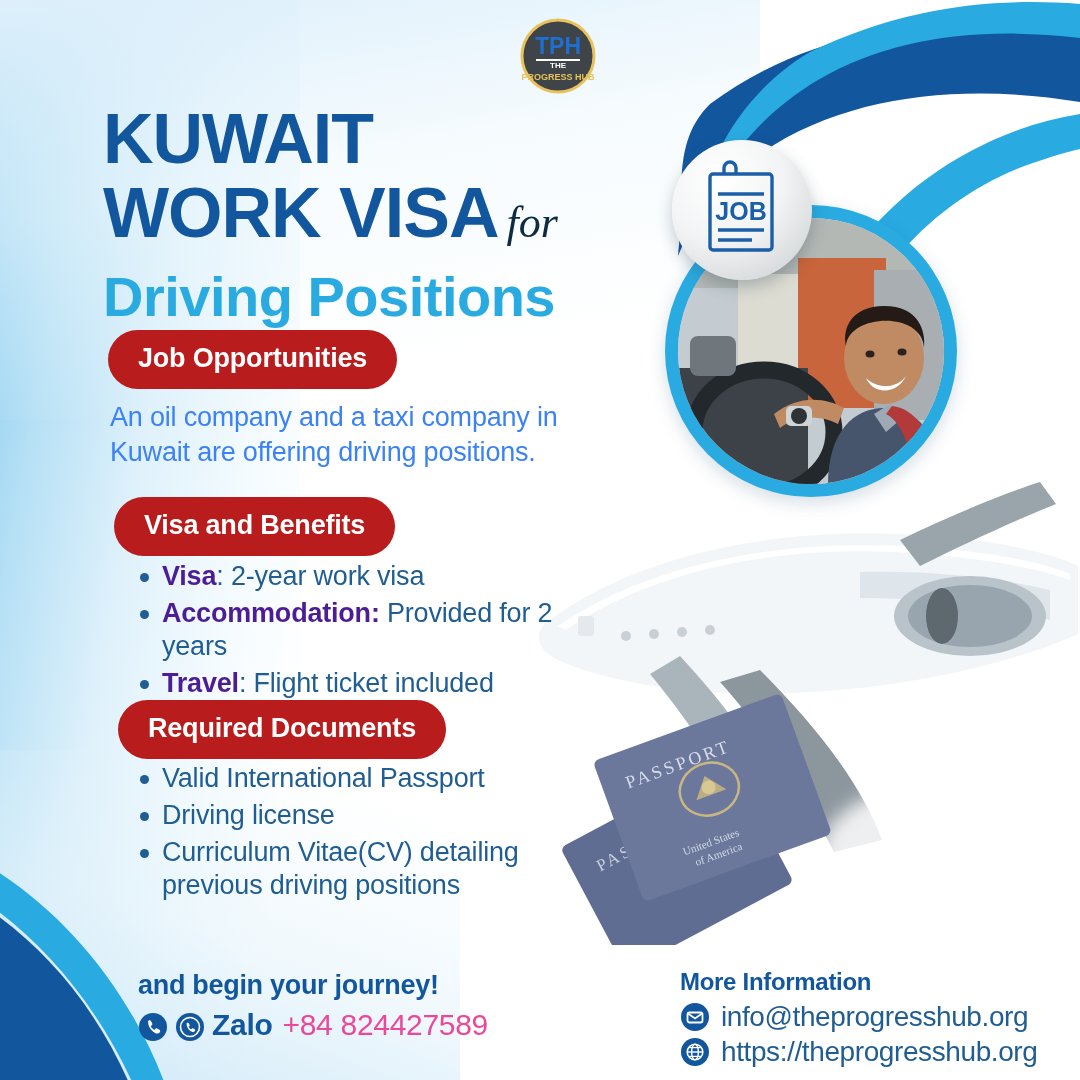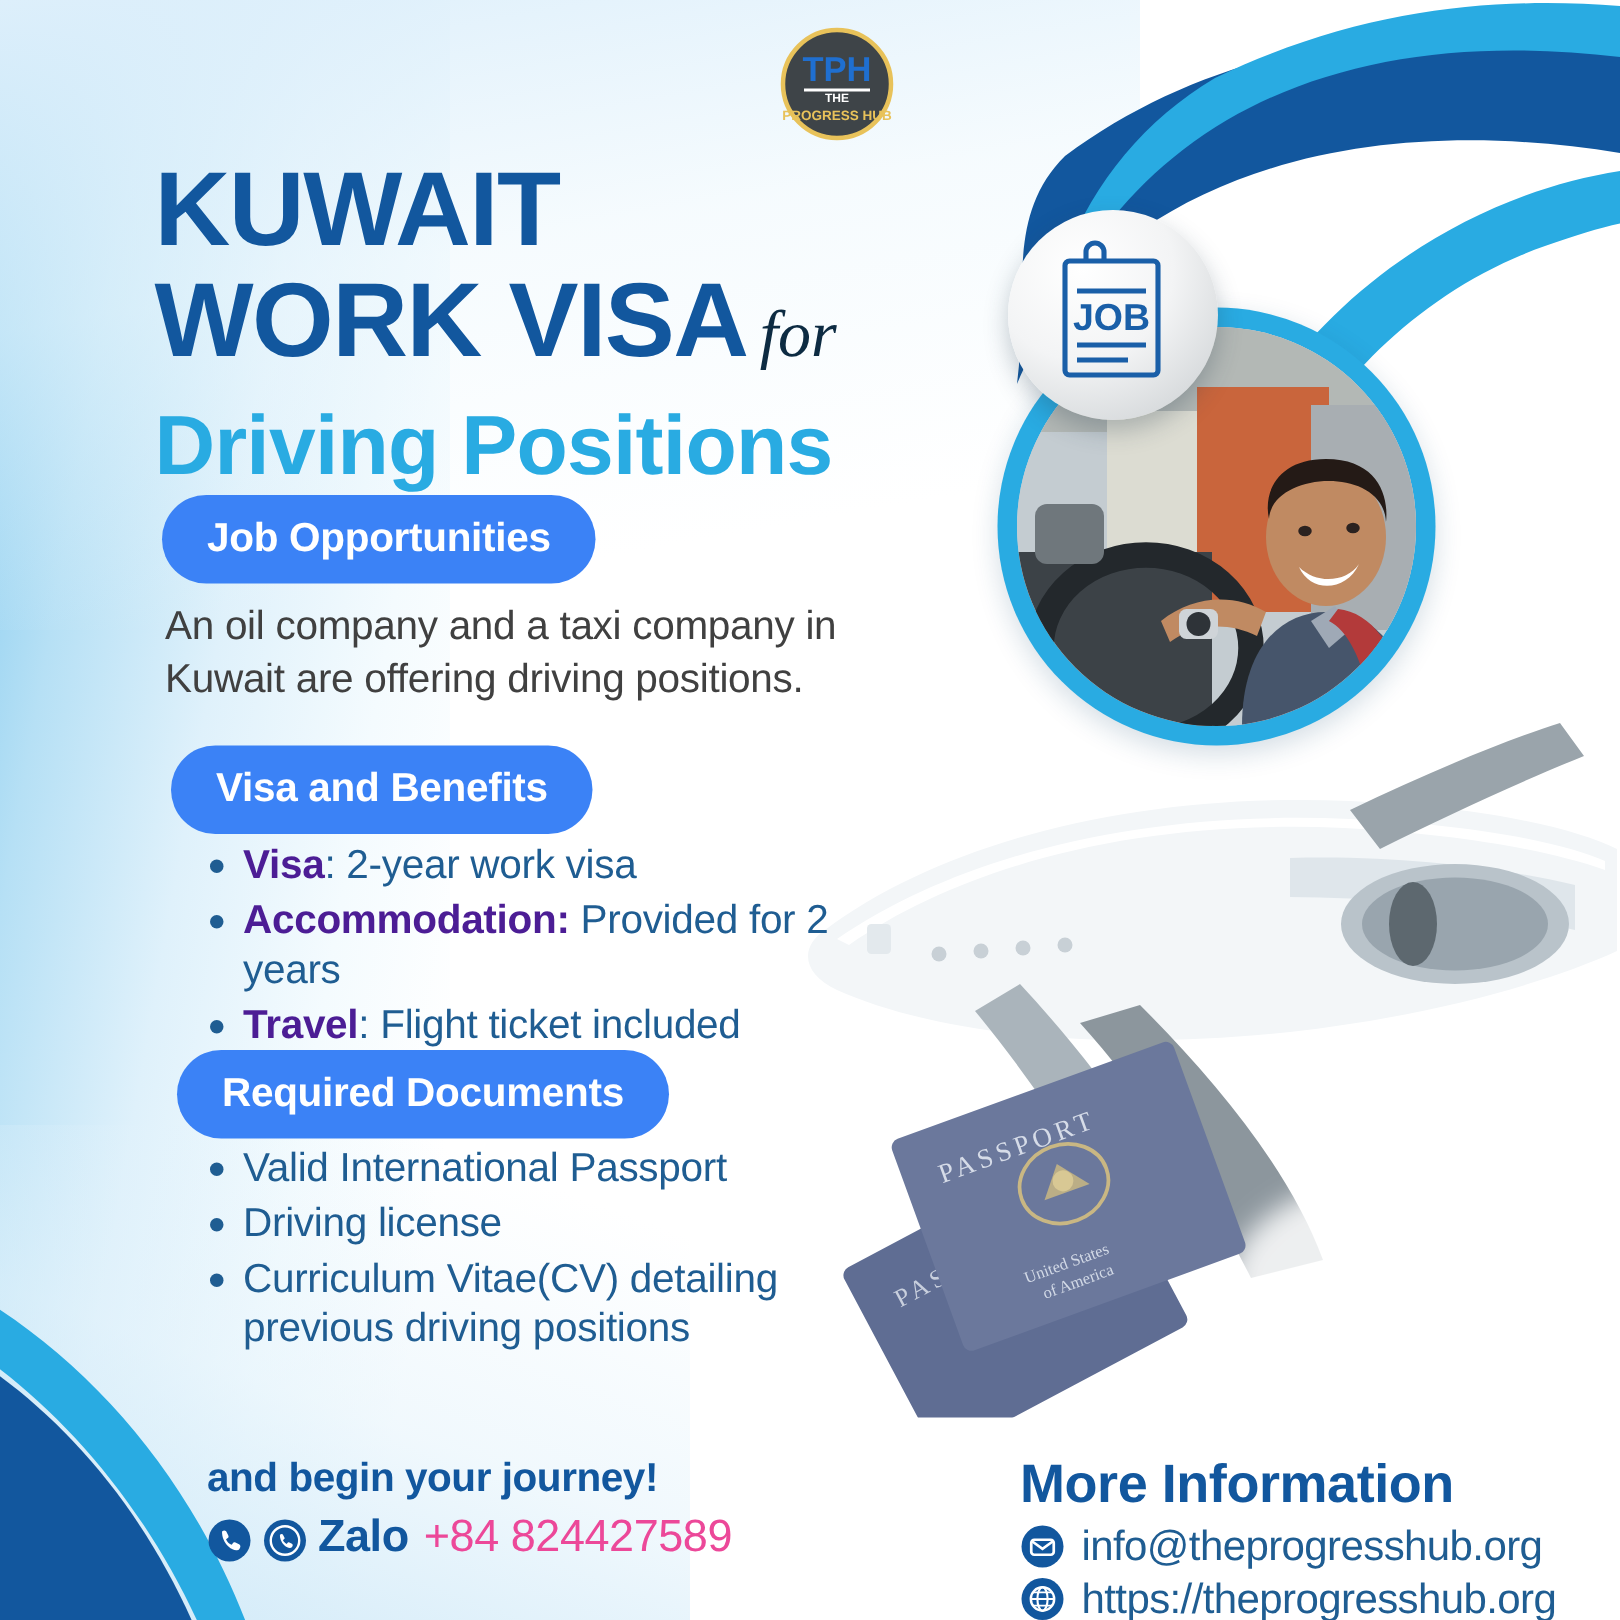--- a/index.html
+++ b/index.html
@@ -44,31 +44,31 @@
     font-size:44px;color:#0d2b42;margin-left:8px;letter-spacing:0;
   }
   .hl-line3{
     font-size:56px;font-weight:bold;letter-spacing:-0.5px;
     line-height:66px;color:#29abe2;margin-top:4px;white-space:nowrap;
   }
 
   
   .pill{
     position:absolute;z-index:6;display:inline-flex;align-items:center;
-    background:#3b82f6;color:#ffffff;border-radius:40px;
+    background:#b91c1c;color:#ffffff;border-radius:40px;
     font-size:27px;font-weight:bold;letter-spacing:-0.2px;
     padding:13px 30px 15px 30px;white-space:nowrap;
   }
   #pill-job{left:108px;top:330px;}
   #pill-visa{left:114px;top:497px;}
   #pill-docs{left:118px;top:700px;}
 
   
   .para{
-    position:absolute;z-index:6;color:#404040;
+    position:absolute;z-index:6;color:#3b82f6;
     font-size:27px;line-height:35px;letter-spacing:-0.2px;
   }
   #para-intro{left:110px;top:400px;width:500px;}
 
   ul.bullets{
     position:absolute;z-index:6;margin:0;padding:0 0 0 34px;
     list-style:none;color:#1f5d92;
   }
   ul.bullets li{
     position:relative;font-size:27px;line-height:33px;
@@ -91,21 +91,21 @@
   .contact-row{display:flex;align-items:flex-end;margin-top:6px;}
   .contact-row .ic{margin-right:7px;display:inline-flex;}
   .zalo-text{
     font-size:30px;font-weight:bold;color:#12579e;letter-spacing:-0.3px;
     margin-right:10px;
   }
   .phone-text{font-size:30px;color:#ec4899;letter-spacing:-0.3px;}
 
   .footer-right{position:absolute;left:680px;top:968px;z-index:7;}
   .footer-right .more-title{
-    font-size:36px;font-weight:bold;color:#12579e;
+    font-size:24px;font-weight:bold;color:#12579e;
     letter-spacing:-0.3px;margin-bottom:5px;
   }
   .info-row{display:flex;align-items:center;margin-top:3px;}
   .info-row .ic{margin-right:11px;display:inline-flex;}
   .info-text{font-size:28px;color:#1f5d92;letter-spacing:-0.4px;}
 
   
   .logo{position:absolute;left:520px;top:18px;width:76px;height:76px;z-index:9;}
 
   

